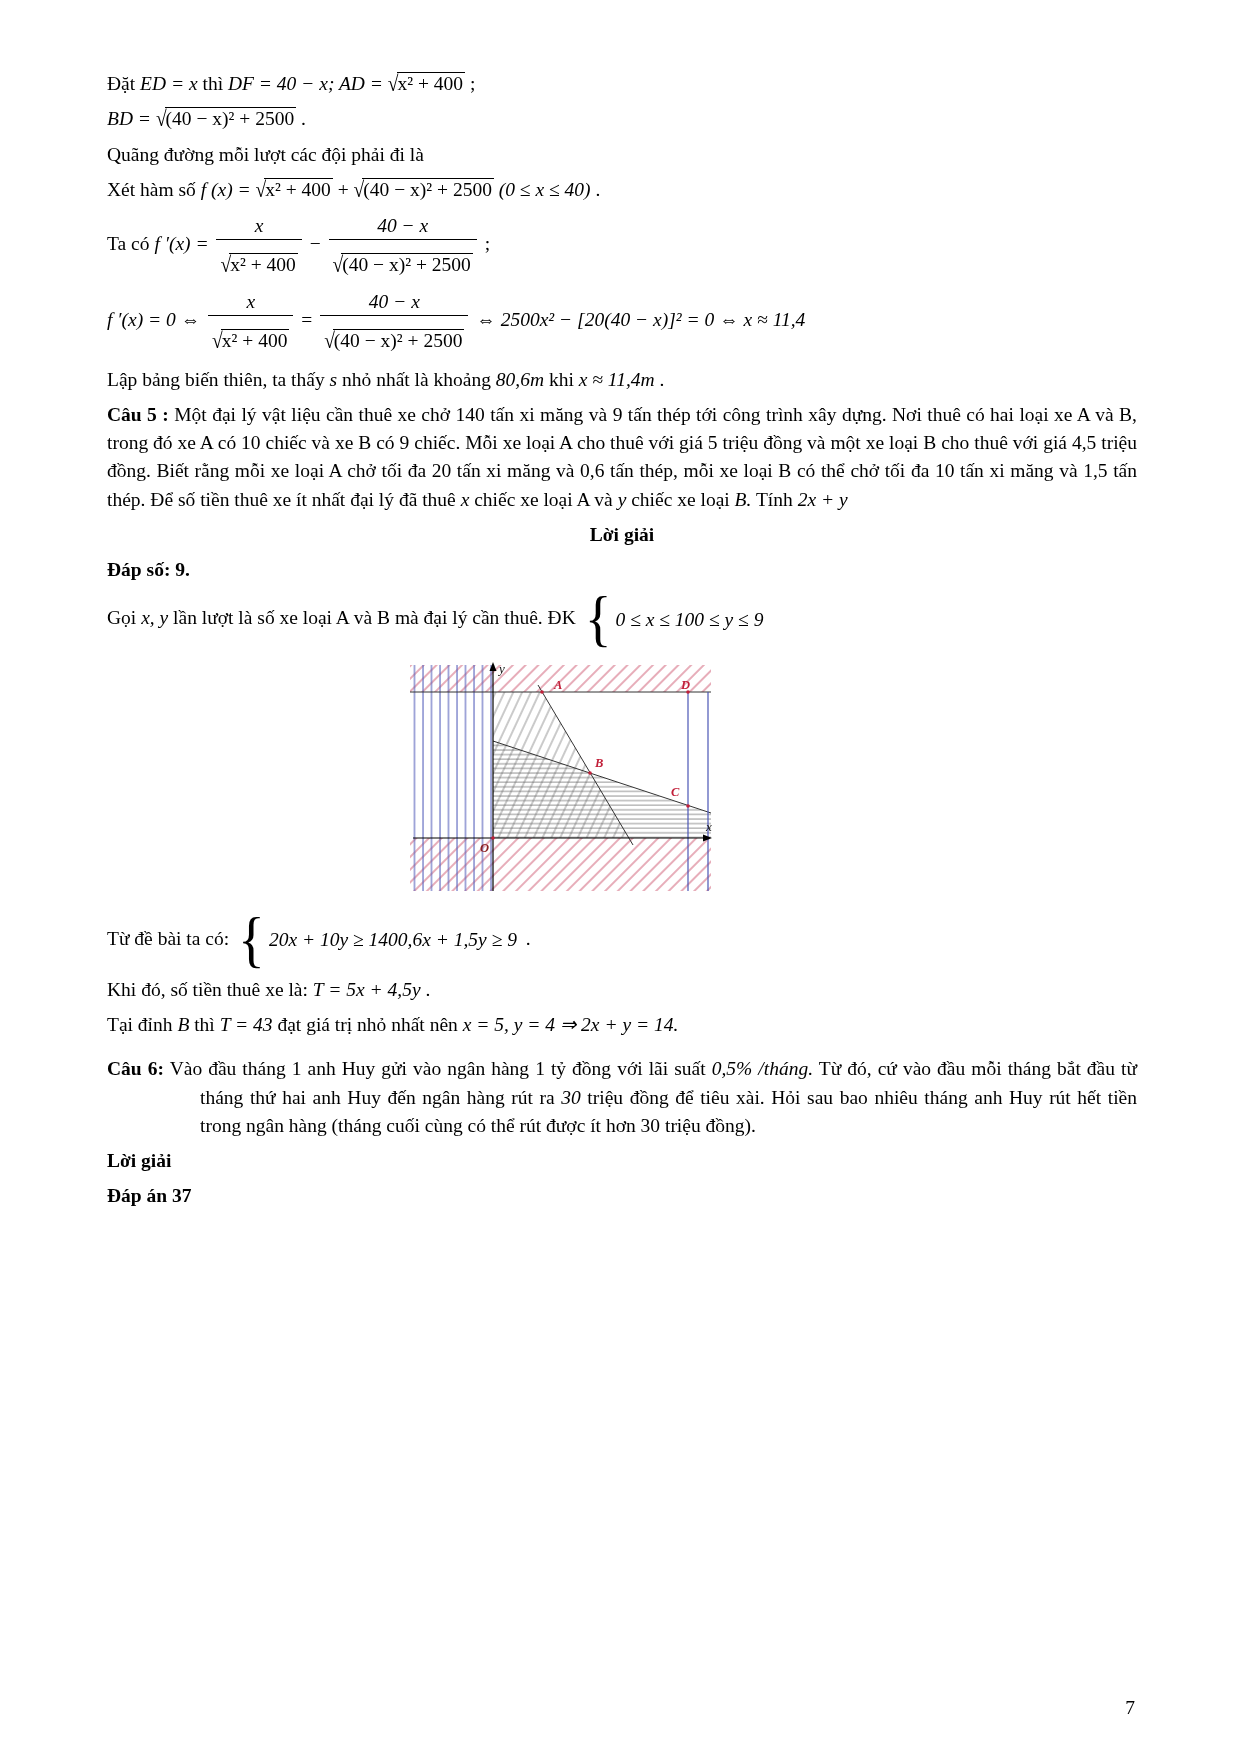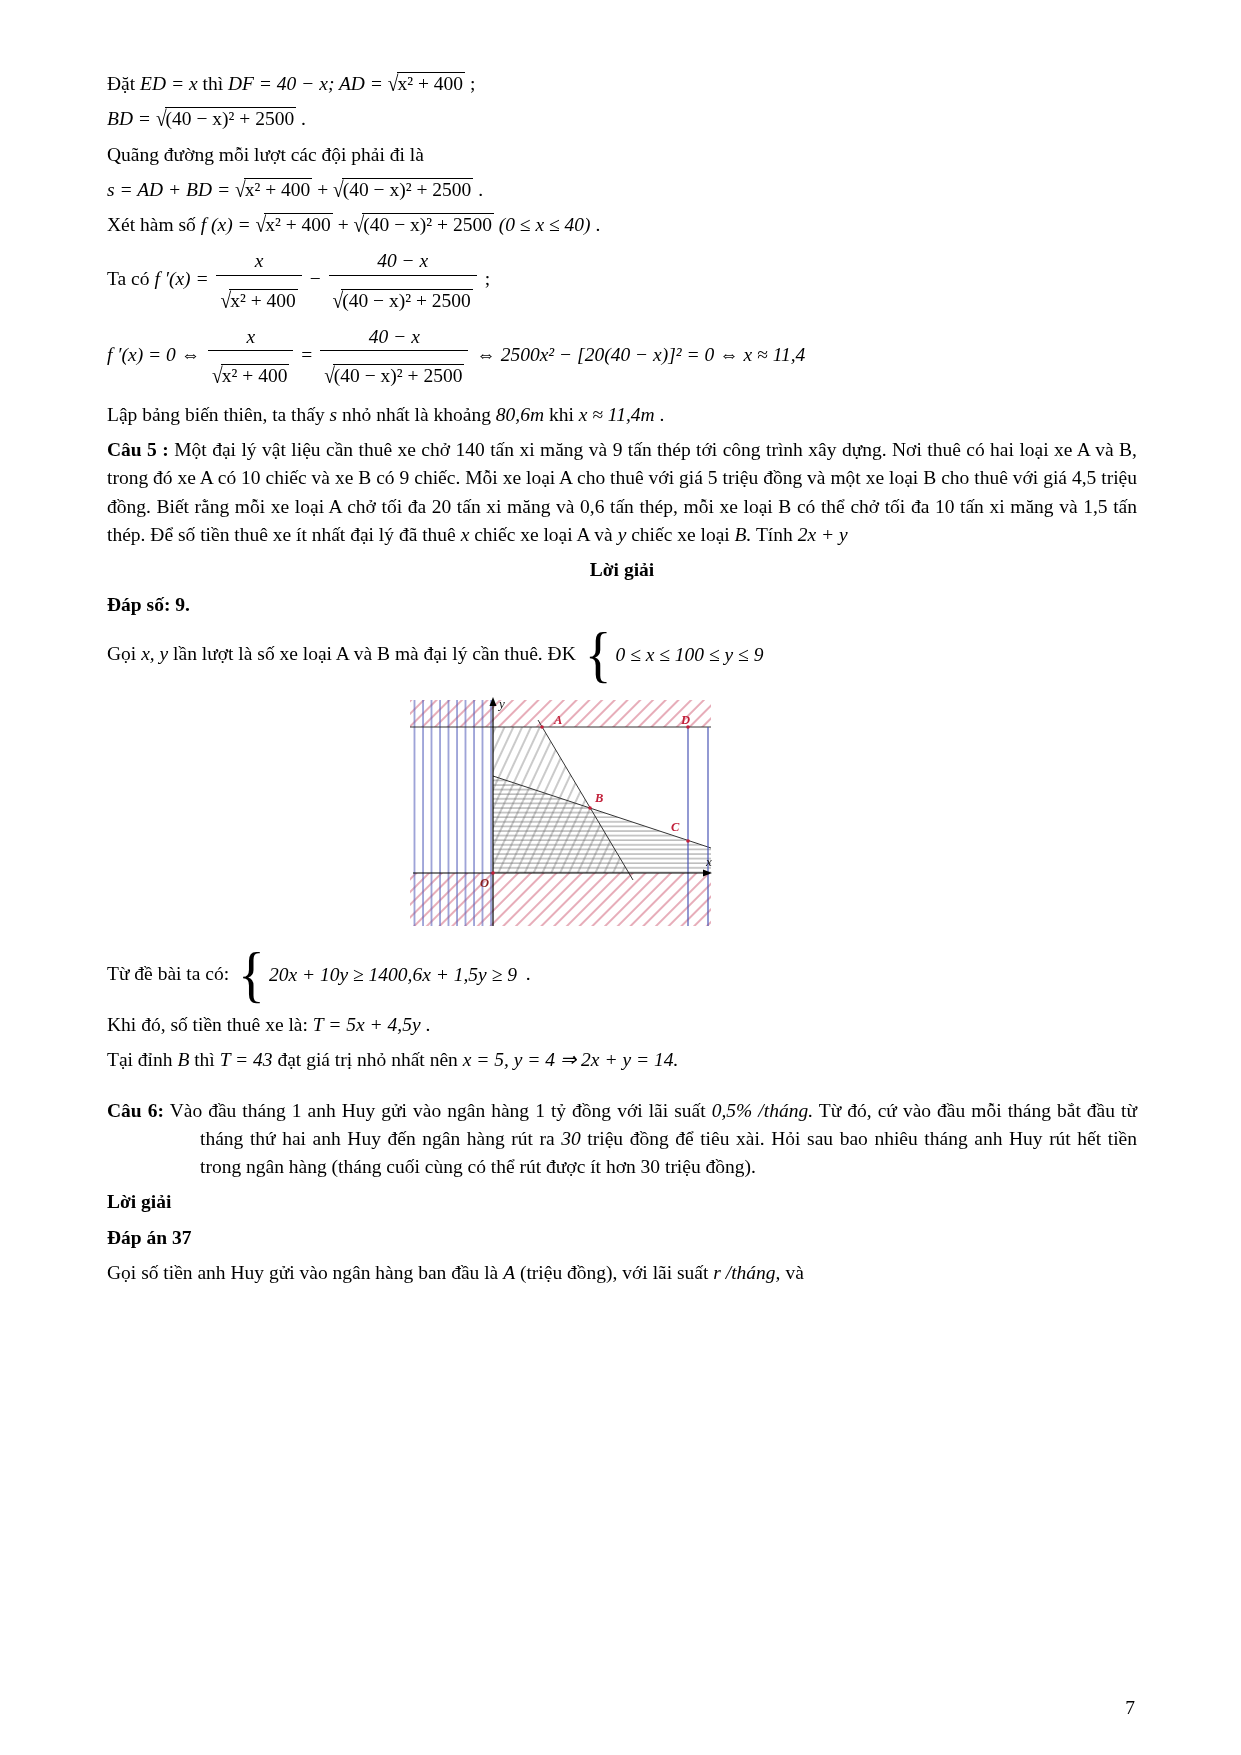--- a/index.html
+++ b/index.html
@@ -8,21 +8,21 @@
     font-family:"Liberation Serif", serif; font-size:19.5px; color:#000;
     overflow:hidden;
   }
   .page { padding:70px 104px 0 107px; }
   p { margin:0 0 7px 0; line-height:1.45; }
   .it { font-style:italic; }
   .b  { font-weight:bold; }
   .center { text-align:center; }
   .just { text-align:justify; }
   .mt12 { }
-  .mt16 { margin-top:22px; }
+  .mt16 { margin-top:16px; }
   
   .sq { white-space:nowrap; display:inline-block; }
   .rd { display:inline-block; transform:scaleY(1.12); margin-right:-2px; }
   .ov { border-top:1.4px solid #000; padding:0 2px 0 1px; }
   
   .fr { display:inline-block; vertical-align:middle; text-align:center; margin:0 3px; }
   .fr .nu { display:block; padding:0 4px 1px 4px; }
   .fr .de { display:block; border-top:1.4px solid #000; padding:13px 4px 0 4px; }
   .fracline { line-height:1.25; margin:10px 0 12px 0; }
   
@@ -55,27 +55,20 @@
   <p>
     <span class="it">BD =</span>
     <span class="sq"><span class="rd">√</span><span class="ov">(40 − x)² + 2500</span></span>
     <span>.</span>
   </p>
 
   <p>
     <span>Quãng đường mỗi lượt các đội phải đi là</span>
   </p>
 
-  <p>
-    <span class="it">s = AD + BD =</span>
-    <span class="sq"><span class="rd">√</span><span class="ov">x² + 400</span></span>
-    <span>+</span>
-    <span class="sq"><span class="rd">√</span><span class="ov">(40 − x)² + 2500</span></span>
-    <span>.</span>
-  </p>
 
   <p>
     <span>Xét hàm số</span>
     <span class="it">f (x) =</span>
     <span class="sq"><span class="rd">√</span><span class="ov">x² + 400</span></span>
     <span>+</span>
     <span class="sq"><span class="rd">√</span><span class="ov">(40 − x)² + 2500</span></span>
     <span class="it">(0 ≤ x ≤ 40)</span>
     <span>.</span>
   </p>
@@ -241,23 +234,16 @@
   </p>
 
   <p class="b">
     <span>Lời giải</span>
   </p>
 
   <p class="b">
     <span>Đáp án 37</span>
   </p>
 
-  <p>
-    <span>Gọi số tiền anh Huy gửi vào ngân hàng ban đầu là</span>
-    <span class="it">A</span>
-    <span>(triệu đồng), với lãi suất</span>
-    <span class="it">r /tháng,</span>
-    <span>và</span>
-  </p>
 
 </div>
 
 <div class="pageno">7</div>
 
 </body></html>

